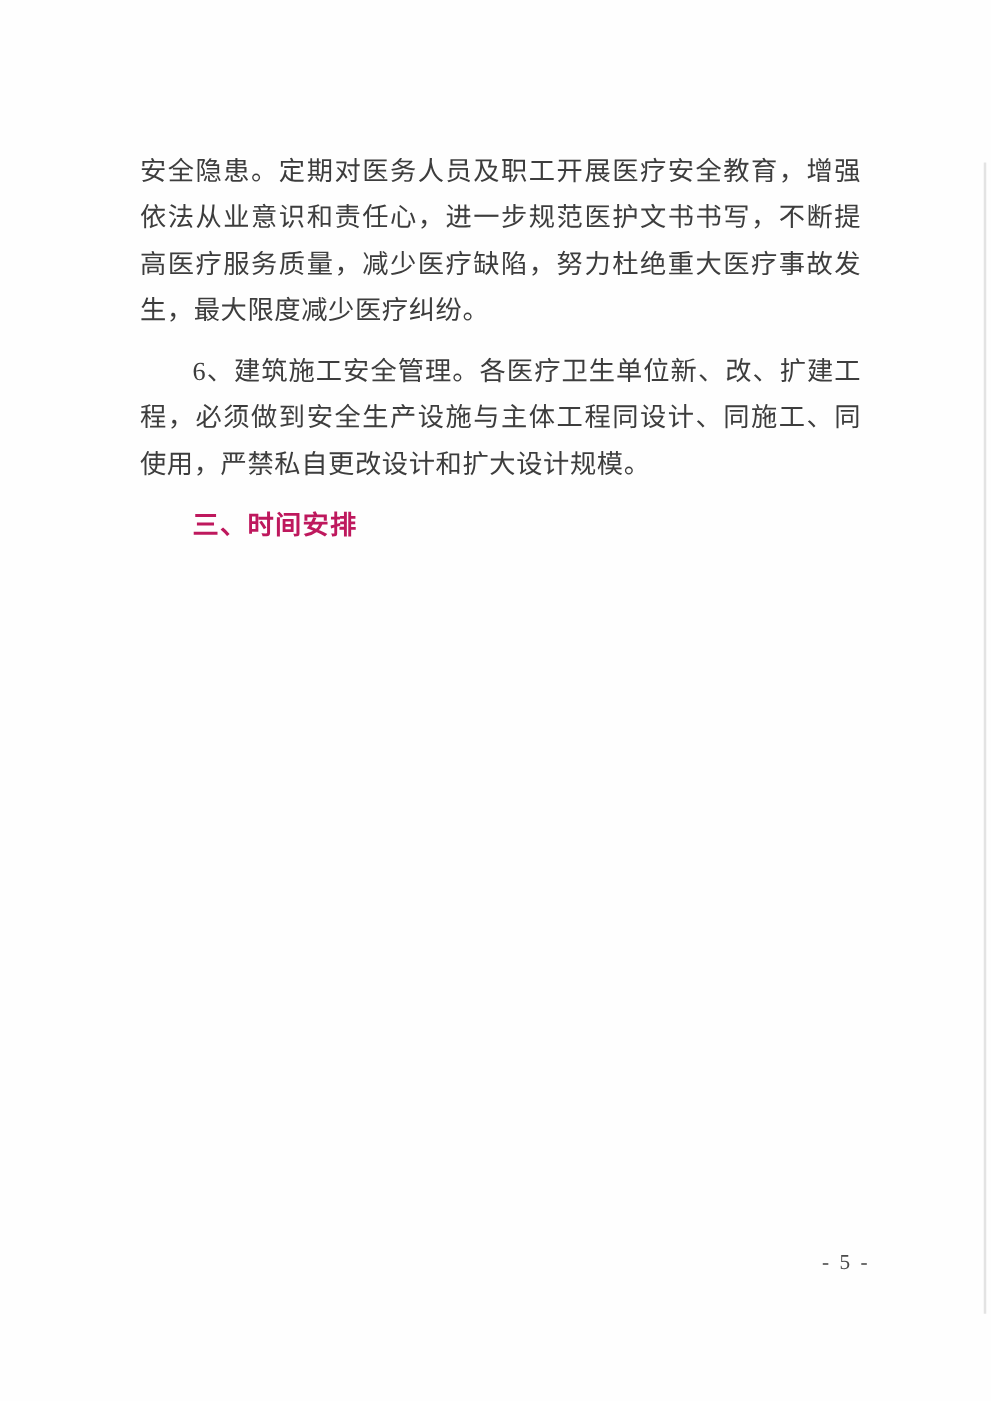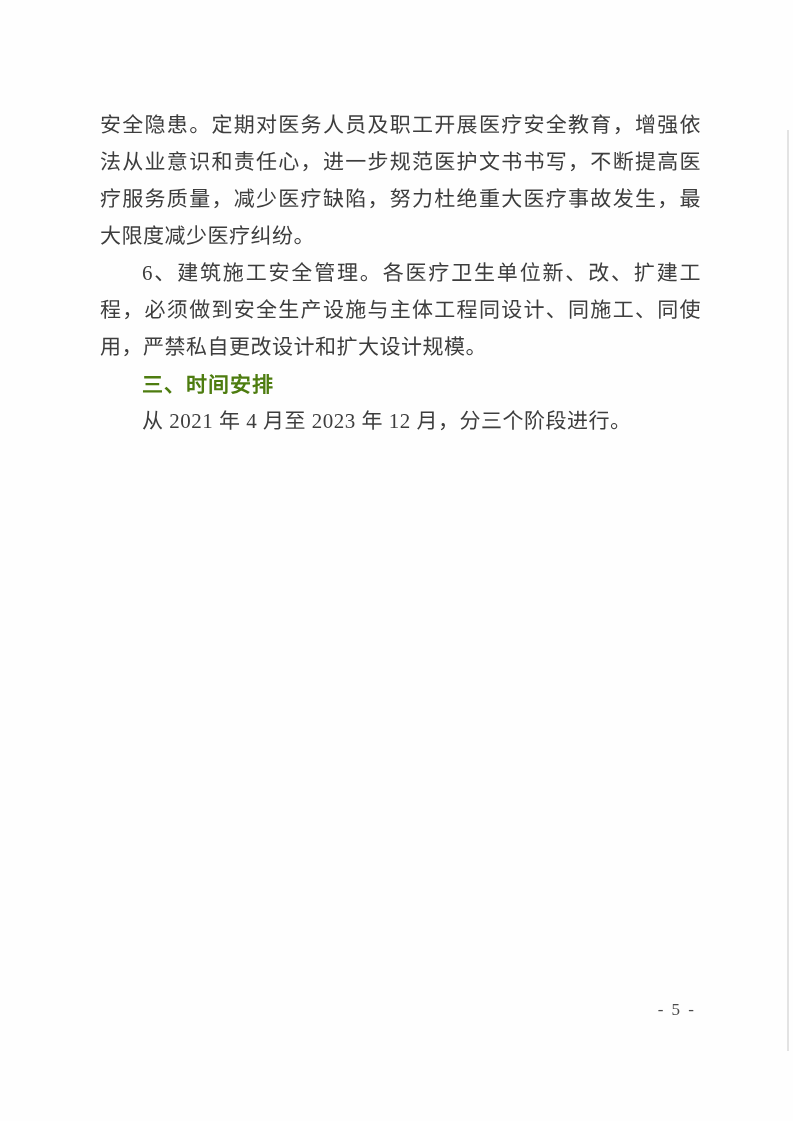--- a/index.html
+++ b/index.html
@@ -20,30 +20,30 @@
     left: 100px;
     top: 107px;
     width: 601px;
     font-size: 21px;
     line-height: 37px;
     color: #3d3d3d;
     text-align: justify;
     letter-spacing: 0.5px;
   }
   .para {
-    margin: 0;
+    margin: 12px;
     padding: 0;
   }
   .para.indent {
     text-indent: 2em;
   }
   .para.heading {
     font-family: "Liberation Sans", "DejaVu Sans", sans-serif;
     font-weight: bold;
-    color: #4d7c0f;
+    color: #be185d;
     letter-spacing: 1px;
   }
   .page-number {
     position: absolute;
     top: 1000px;
     right: 97px;
     font-size: 17px;
     color: #4a4a4a;
     letter-spacing: 2px;
     font-family: "Liberation Serif", "DejaVu Serif", serif;
@@ -58,19 +58,18 @@
   }
 </style>
 </head>
 <body>
 
 <div class="page">
   <div class="content">
     <p class="para no-indent">安全隐患。定期对医务人员及职工开展医疗安全教育，增强依法从业意识和责任心，进一步规范医护文书书写，不断提高医疗服务质量，减少医疗缺陷，努力杜绝重大医疗事故发生，最大限度减少医疗纠纷。</p>
     <p class="para indent">6、建筑施工安全管理。各医疗卫生单位新、改、扩建工程，必须做到安全生产设施与主体工程同设计、同施工、同使用，严禁私自更改设计和扩大设计规模。</p>
     <p class="para indent heading">三、时间安排</p>
-    <p class="para indent">从 2021 年 4 月至 2023 年 12 月，分三个阶段进行。</p>
   </div>
 
   <div class="page-number">- 5 -</div>
 
   <div class="scan-edge"></div>
 </div>
 
 </body></html>

